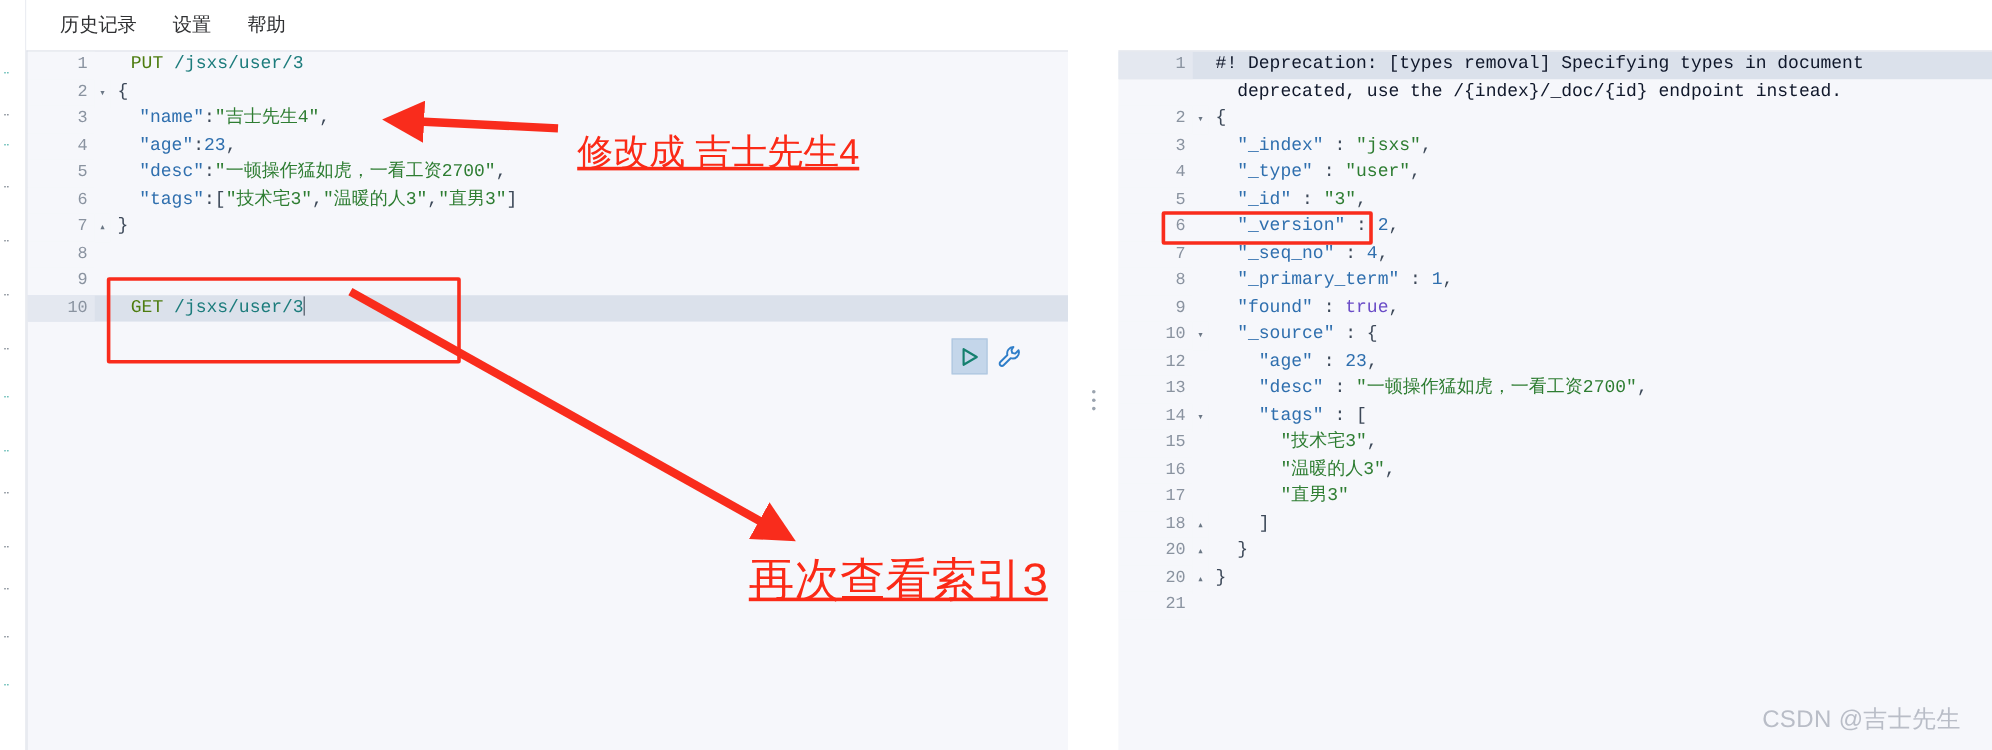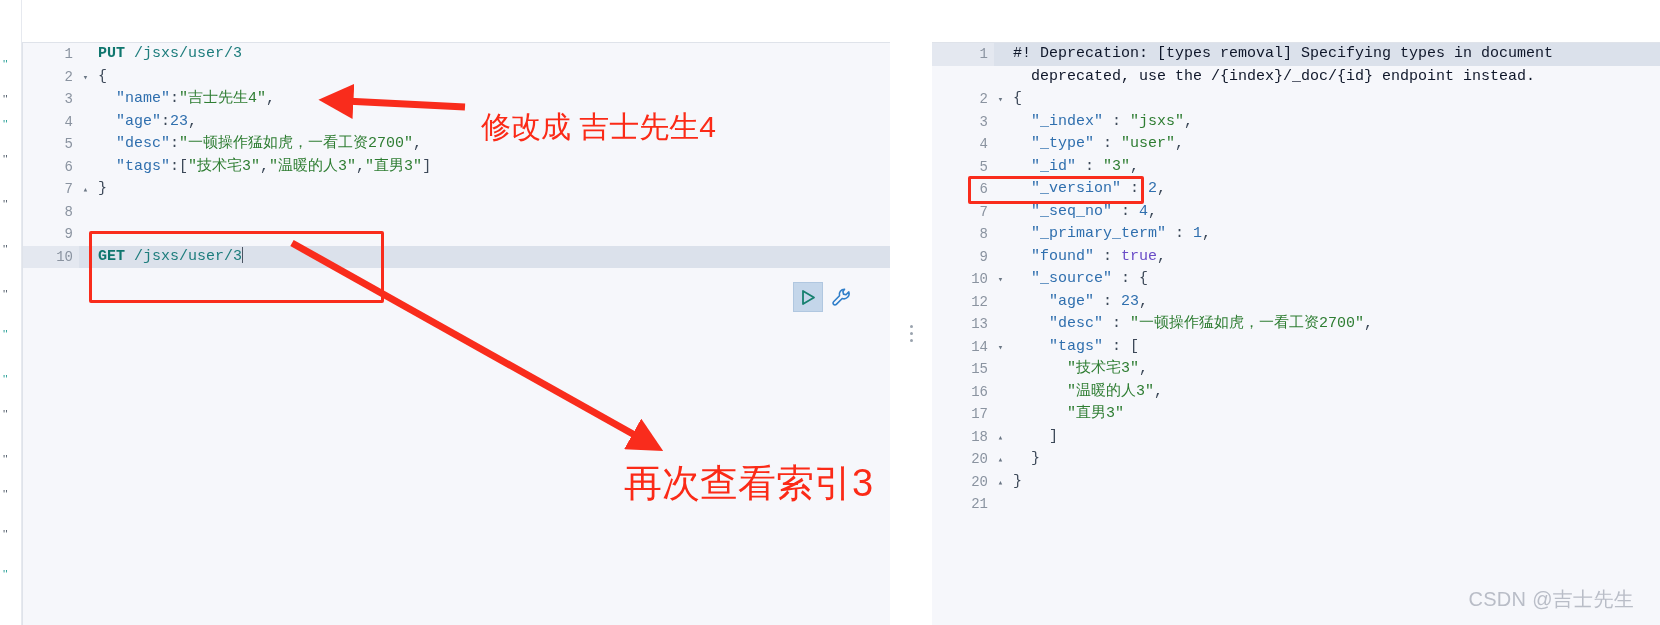--- a/index.html
+++ b/index.html
@@ -70,21 +70,21 @@
   .row.hl .gutter { background:#e4e8f0; }
   .fold {
     width:13px; min-width:13px; color:#6b7785; font-size:9px;
     text-align:center; user-select:none; background:#f6f7fb;
     line-height:24px;
   }
   .row.hl .fold { background:#e4e8f0; }
   .code { padding-left:6px; }
 
   
-  .t-method { color:#0f766e; font-weight:bold; }
+  .t-method { color:#4d7c0f; font-weight:normal;margin-left:11px; }
   .t-url    { color:#1c7c7c; }
   .t-punc   { color:#3c4858; }
   .t-key    { color:#2f6fae; }
   .t-str    { color:#2e7d32; }
   .t-num    { color:#2f6fae; }
   .t-bool   { color:#6a4cc7; }
   .t-warn   { color:#0f172a; }
   .t-brace  { color:#3c4858; }
   .caret {
     display:inline-block; width:1px; height:16px; background:#4b5563;
@@ -98,21 +98,21 @@
   }
   .run-btn {
     width:30px; height:30px; background:#c4d6ea;
     display:flex; align-items:center; justify-content:center;
     cursor:pointer; border:1px solid #b0c7e0;
   }
   .run-btn svg { display:block; }
   .wrench-btn { cursor:pointer; width:22px; height:22px; }
 
   
-  .anno { position:absolute; pointer-events:none; }
+  .anno { position:absolute; pointer-events:none;text-decoration:underline; }
   .anno-box {
     border:3px solid #f92c1c; border-radius:2px;
     background:transparent;
   }
   .anno-text {
     color:#fb2a17; font-size:27px; white-space:nowrap;
     font-family:"Liberation Sans", sans-serif;
   }
   .anno-text-big { font-size:30px; }
   .anno-svg { position:absolute; left:0; top:0; overflow:visible; }
@@ -139,20 +139,25 @@
       <div class="sliver-line" style="top: 290px; color: rgb(85, 96, 110);">"</div>
       <div class="sliver-line" style="top: 330px; color: rgb(42, 161, 152);">"</div>
       <div class="sliver-line" style="top: 375px; color: rgb(42, 161, 152);">"</div>
       <div class="sliver-line" style="top: 410px; color: rgb(85, 96, 110);">"</div>
       <div class="sliver-line" style="top: 455px; color: rgb(85, 96, 110);">"</div>
       <div class="sliver-line" style="top: 490px; color: rgb(85, 96, 110);">"</div>
       <div class="sliver-line" style="top: 530px; color: rgb(85, 96, 110);">"</div>
       <div class="sliver-line" style="top: 570px; color: rgb(42, 161, 152);">"</div>
     </div>
 
+  <div class="menubar">
+    <div class="menu-item">历史记录</div>
+    <div class="menu-item">设置</div>
+    <div class="menu-item">帮助</div>
+  </div>
 
   <div class="panes">
 
     <div class="pane pane-left">
       <div class="code-area" id="left-code">
           <div class="row"><div class="gutter">1</div><div class="fold"></div><div class="code"><span class="t-method">PUT</span><span class="t-punc"> </span><span class="t-url">/jsxs/user/3</span></div></div>
           <div class="row"><div class="gutter">2</div><div class="fold">▾</div><div class="code"><span class="t-brace">{</span></div></div>
           <div class="row"><div class="gutter">3</div><div class="fold"></div><div class="code"><span class="t-punc">  </span><span class="t-key">"name"</span><span class="t-punc">:</span><span class="t-str">"吉士先生4"</span><span class="t-punc">,</span></div></div>
           <div class="row"><div class="gutter">4</div><div class="fold"></div><div class="code"><span class="t-punc">  </span><span class="t-key">"age"</span><span class="t-punc">:</span><span class="t-num">23</span><span class="t-punc">,</span></div></div>
           <div class="row"><div class="gutter">5</div><div class="fold"></div><div class="code"><span class="t-punc">  </span><span class="t-key">"desc"</span><span class="t-punc">:</span><span class="t-str">"一顿操作猛如虎，一看工资2700"</span><span class="t-punc">,</span></div></div>

